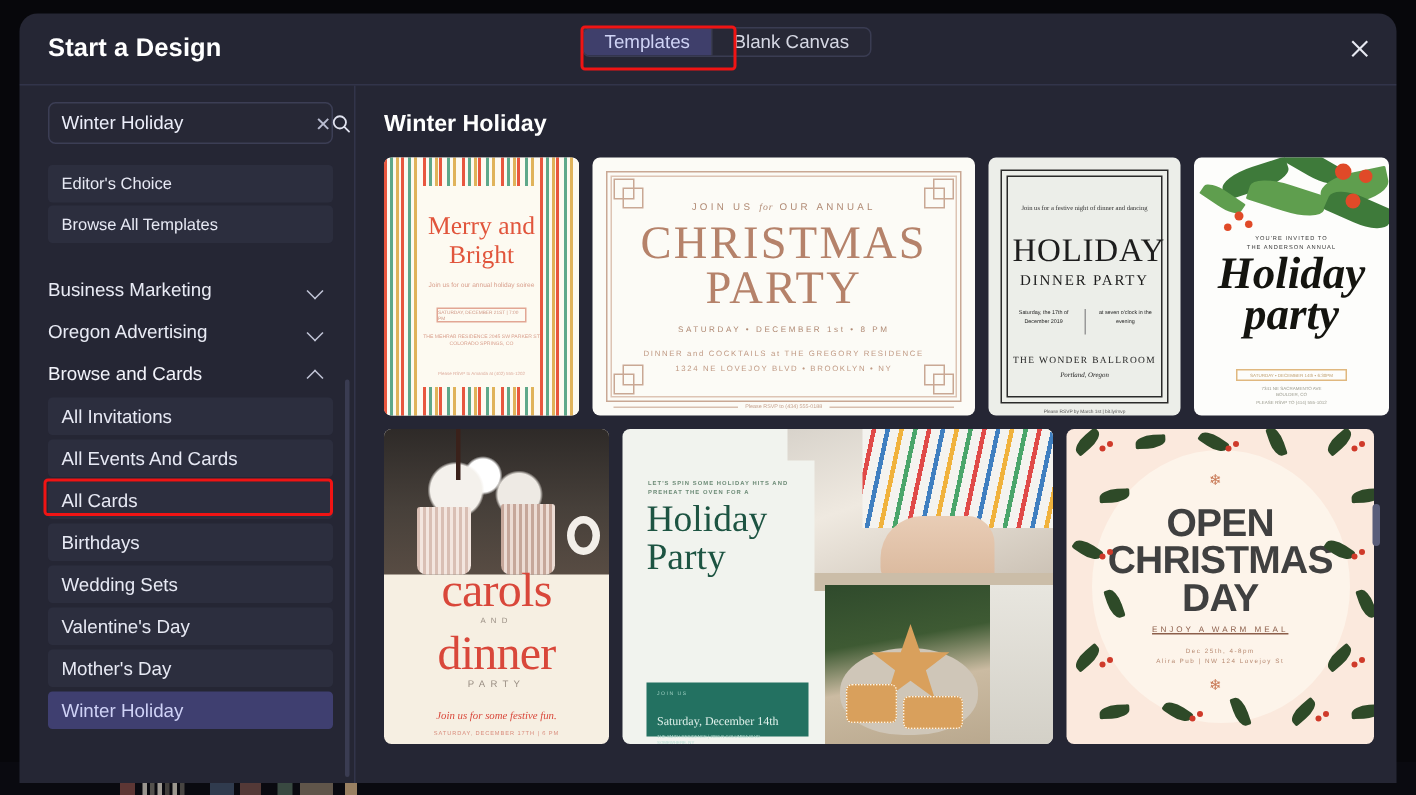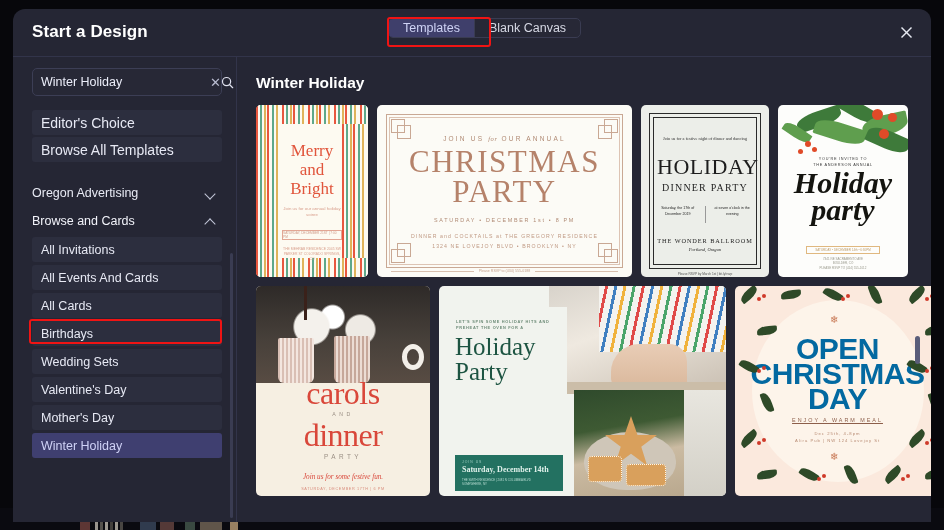--- a/index.html
+++ b/index.html
@@ -89,21 +89,21 @@
   .search-divider { width: 1px; height: 100%; background: #3c3e55; }
   .search-go {
     width: 29px; height: 100%; display: flex; align-items: center; justify-content: center;
     cursor: pointer;
   }
   .search-go svg { stroke: #dfe1ee; }
 
   .quick-list { margin: 14px 14px 0 19px; }
   .quick-item {
     height: 25px; display: flex; align-items: center;
-    padding-left: 9px; font-size: 14px; color: #e7e9f4;
+    padding-left: 9px; font-size: 11px; color: #e7e9f4;
     background: #2c2e3e; border-radius: 3px; cursor: pointer;
     margin-bottom: 2px;
   }
 
   .cat-list { margin-top: 17px; }
   .cat-row {
     position: relative; height: 28px; display: flex; align-items: center;
     justify-content: space-between;
     padding: 0 20px 0 19px; font-size: 12.5px; color: #e9ebf5;
     cursor: pointer;
@@ -143,21 +143,21 @@
     position: relative; border-radius: 5px; overflow: hidden;
     background: #fff; cursor: pointer; flex-shrink: 0;
   }
 
   .content-scroll-thumb {
     position: absolute; right: 11px; top: 279px; width: 5px; height: 28px;
     background: #5a5d7a; border-radius: 3px; cursor: pointer;
   }
 
   
-  .t-merry { width: 112px; height: 172px; background: #fdfaf1; position: relative; }
+  .t-merry { width: 130px; height: 172px; background: #fdfaf1; position: relative; }
   .stripes-l, .stripes-r {
     position: absolute; top: 0; bottom: 0; width: 26px;
     background: repeating-linear-gradient(90deg,
       #e8573f 0 2px, #fdfaf1 2px 4px, #5fa88a 4px 6px, #fdfaf1 6px 8px,
       #e0b35a 8px 10px, #fdfaf1 10px 11px, #e8573f 11px 13px, #fdfaf1 13px 16px,
       #5fa88a 16px 18px, #fdfaf1 18px 20px, #e0b35a 20px 22px, #fdfaf1 22px 26px);
   }
   .stripes-l { left: 0; } .stripes-r { right: 0; }
   .stripes-t, .stripes-b {
     position: absolute; left: 0; right: 0; height: 19px;
@@ -242,21 +242,21 @@
     font-family: "Liberation Serif", serif; font-style: italic; font-weight: 700;
     font-size: 30px; line-height: 27px; color: #14140f;
   }
   .hp-box {
     position: absolute; left: 28px; right: 28px; top: 141px; height: 8px;
     border: .6px solid #e0b87f; display: flex; align-items: center; justify-content: center;
     font-size: 3px; color: #c0a070;
   }
   .hp-addr { position: absolute; left: 0; right: 0; top: 152px; text-align: center; font-size: 3px; color: #9a9a8d; line-height: 4.4px; }
 
-  .t-carols { width: 174px; height: 210px; background: #f6efe2; position: relative; overflow: hidden; }
+  .t-carols { width: 150px; height: 210px; background: #f6efe2; position: relative; overflow: hidden; }
   .carols-photo {
     position: absolute; left: 0; right: 0; top: 0; height: 97px;
     background:
       radial-gradient(circle at 32% 42%, #f4f1ec 0 17px, rgba(244,241,236,0) 19px),
       radial-gradient(circle at 60% 45%, #eeeae4 0 14px, rgba(238,234,228,0) 16px),
       radial-gradient(circle at 44% 32%, #ffffff 0 11px, rgba(255,255,255,0) 13px),
       linear-gradient(180deg, #2e2a28 0%, #47403a 55%, #584c43 100%);
   }
   .cup1 {
     position: absolute; left: 22px; top: 52px; width: 36px; height: 45px;
@@ -331,36 +331,36 @@
   .bk-h1 {
     position: absolute; left: 11px; top: 27px; width: 115px;
     font-family: "Liberation Serif", serif; font-size: 25px; line-height: 25px;
     color: #1d5442; font-weight: 400;
   }
   .bk-green {
     position: absolute; left: 11px; top: 148px; width: 108px; height: 36px; background: #237161;
     padding: 5px 7px; color: #dff0ea;
   }
   .bk-green .lbl { font-size: 3.4px; letter-spacing: 1px; color: #9ecfc2; }
-  .bk-green .dt { font-family: "Liberation Serif", serif; font-size: 8px; margin-top: 1px; font-weight: bold; }
+  .bk-green .dt { font-family: "Liberation Serif", serif; font-size: 8px; margin-top: 12px; }
   .bk-green .loc { font-size: 2.9px; margin-top: 4px; line-height: 4.4px; color: #b7dcd2; }
 
   .t-open { width: 205px; height: 210px; background: #fbe9dd; position: relative; overflow: hidden; }
   .holly {
     position: absolute; width: 20px; height: 9px; background: #2e4a28;
     border-radius: 60% 10% 60% 10%;
   }
   .holly-b { position: absolute; width: 4px; height: 4px; background: #cf3a2a; border-radius: 50%; }
   .open-circle {
     position: absolute; left: 17px; top: 14px; width: 172px; height: 182px;
     background: #fdf4ea; border-radius: 50%;
   }
   .open-h1 {
     position: absolute; left: 0; right: 0; top: 50px; text-align: center;
-    font-size: 30px; line-height: 25px; font-weight: 700; color: #0369a1;
+    font-size: 26px; line-height: 25px; font-weight: 700; color: #404040;
     letter-spacing: -.5px;
   }
   .open-sub {
     position: absolute; left: 0; right: 0; top: 131px; text-align: center;
     font-size: 5.4px; letter-spacing: 2px; color: #8c5e4a; text-decoration: underline;
   }
   .open-meta {
     position: absolute; left: 0; right: 0; top: 144px; text-align: center;
     font-size: 4.2px; letter-spacing: 1px; color: #b78a72; line-height: 7px;
   }
@@ -420,20 +420,24 @@
             </svg>
           </div>
         </div>
 
         <div class="quick-list">
           <div class="quick-item">Editor's Choice</div>
           <div class="quick-item">Browse All Templates</div>
         </div>
 
         <div class="cat-list">
+          <div class="cat-row">
+            <span>Business Marketing</span>
+            <span class="chev"></span>
+          </div>
           <div class="cat-row">
             <span>Oregon Advertising</span>
             <span class="chev"></span>
           </div>
           <div class="cat-row expanded">
             <span>Browse and Cards</span>
             <span class="chev up"></span>
           </div>
         </div>
 

